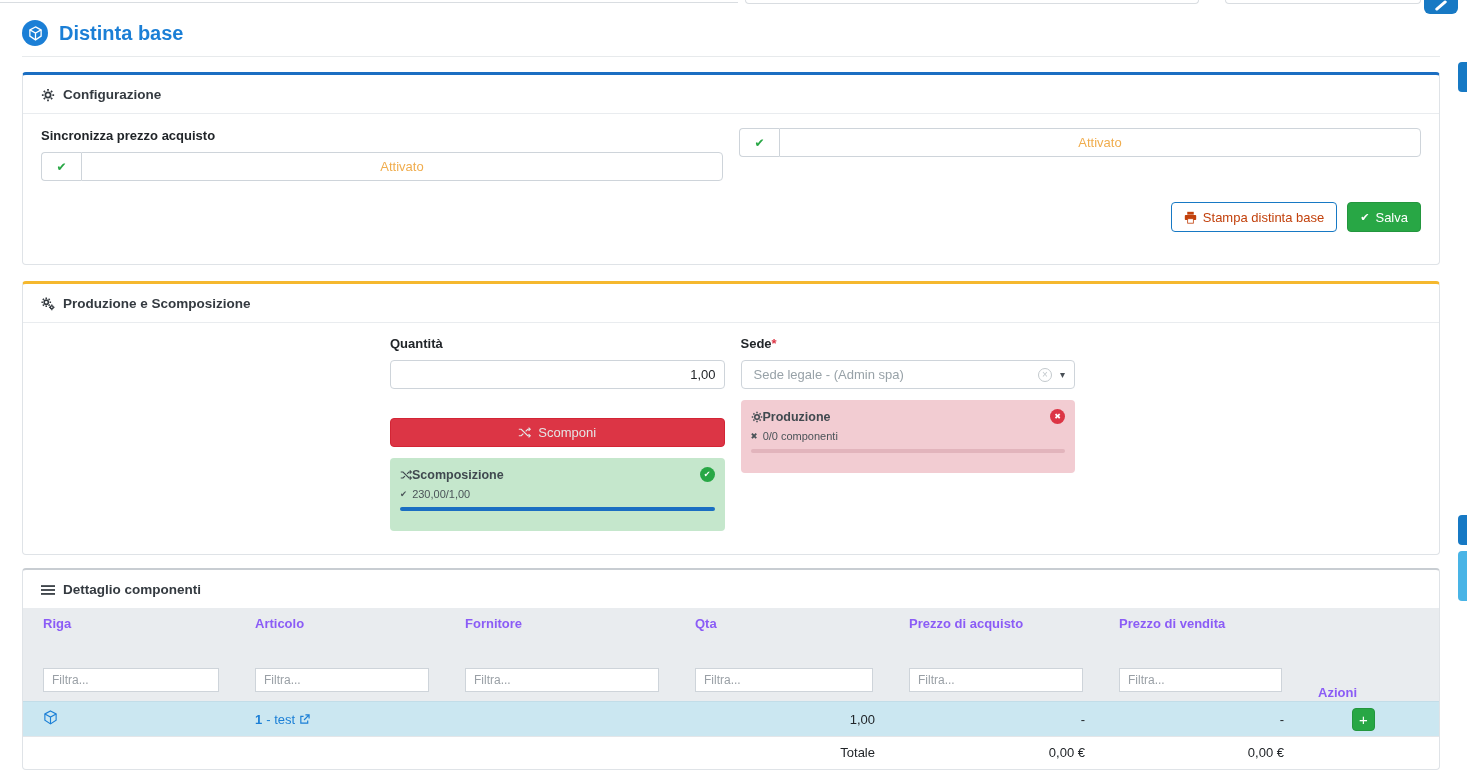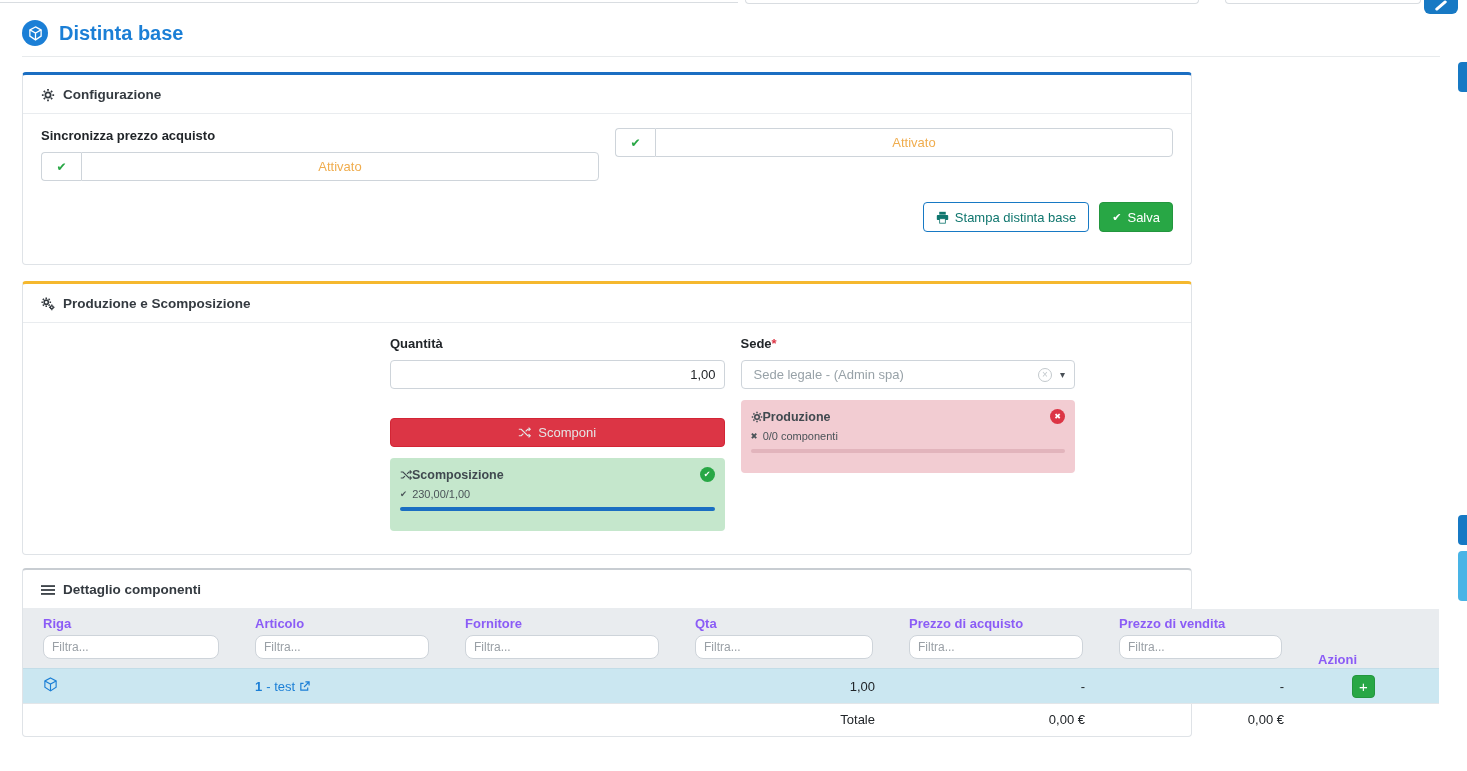--- a/index.html
+++ b/index.html
@@ -24,41 +24,41 @@
   .edge-2 { top:515px; height:30px; background:#1779c4; }
   .edge-3 { top:551px; height:50px; background:#49b4e6; }
 
   
   .page-header { position:absolute; left:22px; top:10px; width:1418px; height:47px; border-bottom:1px solid #e7eaec; display:flex; align-items:center; gap:11px; }
   .module-icon { width:26px; height:26px; border-radius:50%; background:#1b7fd6; display:flex; align-items:center; justify-content:center; flex:0 0 auto; }
   .module-icon svg { width:15px; height:15px; stroke:#fff; }
   .page-title { font-size:20px; font-weight:700; color:#1b7fd6; }
 
   
-  .panel { position:absolute; left:22px; width:1170px; background:#fff; border:1px solid #dfe3e7; border-radius:4px; }
+  .panel { position:absolute; left:22px; width:1418px; background:#fff; border:1px solid #dfe3e7; border-radius:4px; }
   .panel-blue { border-top:3px solid #1b6ec2; }
   .panel-yellow { border-top:3px solid #f5b82e; }
   .panel-gray { border-top:2px solid #c8cdd2; }
   .panel-header { display:flex; align-items:center; gap:8px; padding:12px 18px 11px; font-size:13.5px; font-weight:700; color:#343a40; border-bottom:1px solid #e9ecef; }
   .panel-header svg { width:14px; height:14px; color:#343a40; }
 
   
   .panel-config { top:72px; min-height:193px; }
   .config-body { padding:14px 18px 17px; }
   .cfg-grid { display:flex; gap:16px; }
   .cfg-field { flex:1; }
   .field-label { display:block; font-size:13px; font-weight:700; color:#212529; margin-bottom:9px; }
   .input-group { display:flex; height:29px; }
   .ig-addon { width:40px; border:1px solid #ced4da; border-right:none; border-radius:4px 0 0 4px; display:flex; align-items:center; justify-content:center; background:#fff; cursor:pointer; }
   .ig-addon .chk { color:#28a745; font-size:12px; }
   .ig-field { flex:1; border:1px solid #ced4da; border-radius:0 4px 4px 0; display:flex; align-items:center; justify-content:center; font-size:13px; color:#f0ad4e; background:#fff; cursor:pointer; }
   .cfg-actions { display:flex; justify-content:flex-end; gap:10px; margin-top:21px; }
   .btn { height:30px; padding:0 12px; font-size:13px; font-family:"Liberation Sans",sans-serif; border-radius:4px; display:inline-flex; align-items:center; gap:6px; cursor:pointer; background:#fff; }
   .btn svg { width:13px; height:13px; }
-  .btn-outline-primary { border:1px solid #1779c4; color:#0f766e; }
+  .btn-outline-primary { border:1px solid #1779c4; color:#c2410c; }
   .btn-success { border:1px solid #23963e; background:#28a745; color:#fff; }
   .btn-success .chk { font-size:11px; }
 
   
   .panel-production { top:281px; min-height:274px; }
   .prod-body { padding:13px 18px 20px; }
   .prod-grid { margin-left:349px; width:685px; display:flex; gap:16px; }
   .prod-col { flex:1; }
   .req { color:#dc3545; font-weight:700; }
   .qty-input { width:100%; height:29px; border:1px solid #ced4da; border-radius:4px; text-align:right; padding:0 8px; font-size:13px; color:#212529; font-family:"Liberation Sans",sans-serif; }
@@ -85,21 +85,21 @@
   .card-success .progress { background:#a9d2b2; }
   .card-danger .progress { background:#e2b4bc; }
   .progress-bar { height:100%; background:#1b6ec2; width:0; }
 
   
   .panel-components { top:568px; }
   .comp-table { width:100%; border-collapse:collapse; table-layout:fixed; }
   .comp-table thead tr { background:#e9ecef; }
   .comp-table th { text-align:left; font-size:13px; font-weight:700; color:#8b5cf6; padding:7px 8px 1px 20px; }
   .comp-table .filter-cell { padding:3px 8px 9px 20px; }
-  .filter-input { width:calc(100% - 8px); height:24px; border:1px solid #ced4da; border-radius:8px; padding:0 8px; font-size:12px; font-family:"Liberation Sans",sans-serif; color:#495057; background:#fff; }
+  .filter-input { width:calc(100% - 8px); height:24px; border:1px solid #ced4da; border-radius:0; padding:0 8px; font-size:12px; font-family:"Liberation Sans",sans-serif; color:#495057; background:#fff;margin-top:33px; }
   .filter-input::placeholder { color:#9aa0a6; }
   .th-actions { vertical-align:bottom; text-align:center; padding:0 10px 12px 0; font-size:13px; font-weight:700; color:#353b41; }
   .row-data { background:#cbe7f1; border-top:1px solid #c2dde8; }
   .row-data td { padding:8px 8px 8px 20px; font-size:13px; height:33px; }
   .cube-cell svg { width:15px; height:15px; color:#1b7fd6; }
   .art-link { color:#1b7fd6; text-decoration:none; display:inline-flex; align-items:center; gap:4px; cursor:pointer; }
   .art-link b { font-weight:700; }
   .art-link svg { width:11px; height:11px; }
   .num-cell { text-align:right; padding-right:14px !important; }
   .actions-cell { text-align:center; padding:4px 10px 4px 0 !important; }

